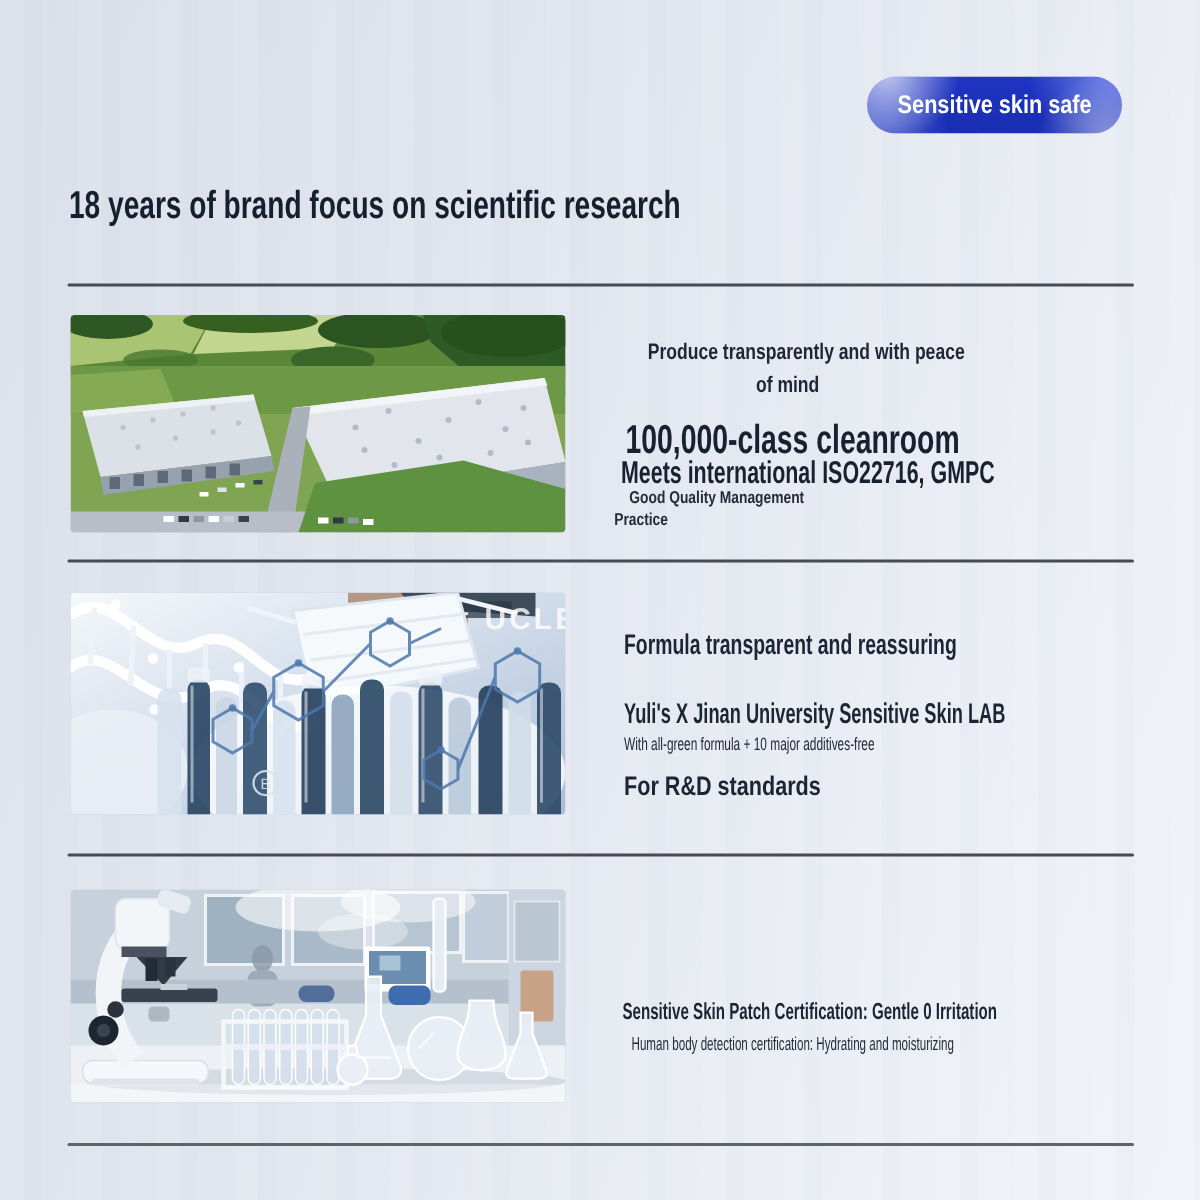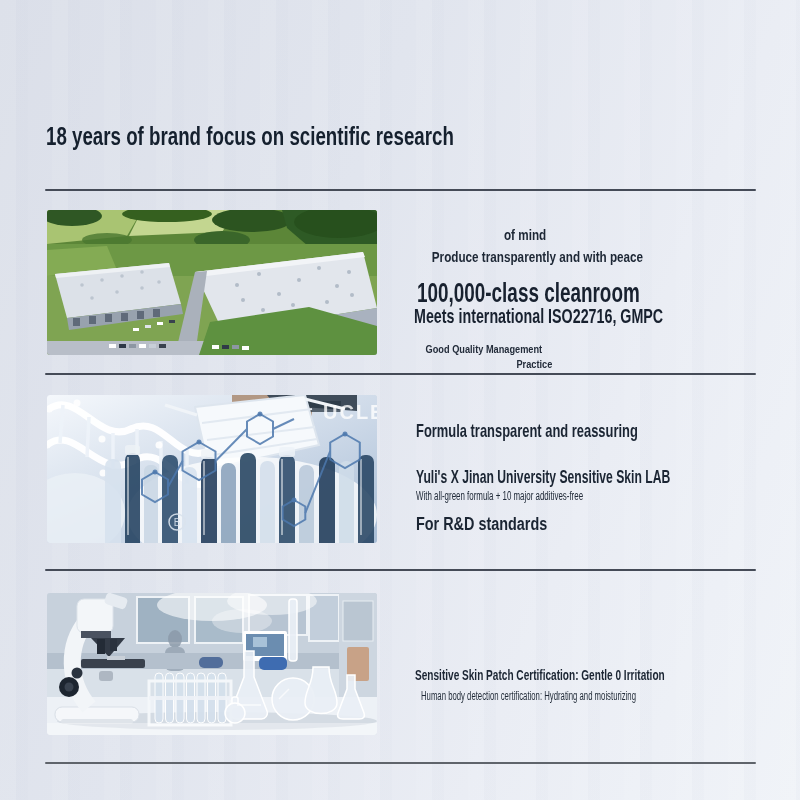--- a/index.html
+++ b/index.html
@@ -44,21 +44,21 @@
   .img{position:absolute;left:47px;width:330px;border-radius:3px;overflow:hidden;background:#cfd8e3;}
   .img svg{display:block;width:100%;height:100%;}
   #img1{top:210px;height:145px}
   #img2{top:395px;height:148px}
   #img3{top:593px;height:142px}
 
   .t{position:absolute;color:#1b2533;line-height:1.12;}
   #s1-intro{left:402px;top:224px;width:246px;text-align:center;font-size:15px;font-weight:bold;line-height:22px;color:#1d2735;}
   #s1-headline{left:417px;top:278px;font-size:27px;font-weight:bold;color:#18212f;text-align:right;}
   #s1-sub{left:414px;top:304px;font-size:21px;font-weight:bold;color:#18212f;}
-  #s1-note{left:405px;top:342px;width:152px;text-align:right;font-size:11.5px;font-weight:bold;line-height:15px;color:#232c3a;}
+  #s1-note{left:405px;top:325px;width:152px;text-align:left;font-size:11.5px;font-weight:bold;line-height:15px;color:#232c3a;}
 
   #s2-heading{left:416px;top:420px;font-size:19px;font-weight:bold;}
   #s2-line1{left:416px;top:466px;font-size:19px;font-weight:bold;}
   #s2-line2{left:416px;top:490px;font-size:12px;font-weight:normal;color:#202a38;}
   #s2-line3{left:416px;top:514px;font-size:18px;font-weight:bold;}
 
   #s3-heading{left:417px;top:613px;font-size:19px;font-weight:bold;}
   .tofu{
     display:inline-block;width:13px;height:16px;background:#161d28;color:#d6dae1;
     font-size:12px;line-height:16px;text-align:center;font-weight:bold;
@@ -66,20 +66,23 @@
   }
   #s3-line1{left:415px;top:666px;font-size:15.5px;font-weight:bold;}
   #s3-line2{left:421px;top:689px;font-size:12.5px;font-weight:normal;color:#1f2936;}
 </style>
 </head>
 <body>
 
 <div class="canvas">
 
 
+  <div id="badge" class="abs">
+    <span class="cx cx85 oc">Sensitive skin safe</span>
+  </div>
 
   <h2 id="subtitle" class="abs" style="margin:0;"><span class="cx cx72">18 years of brand focus on scientific research</span></h2>
 
   <div id="rule1" class="rule"></div>
 
   <div id="img1" class="img">
     <svg viewBox="0 0 330 145">
       <rect width="330" height="145" fill="#7fa452"></rect>
       <rect width="330" height="42" fill="#5c8638"></rect>
       <polygon points="0,0 95,0 80,26 0,34" fill="#a9c472"></polygon>
@@ -151,22 +154,22 @@
           <rect x="195" y="136" width="7" height="4" fill="#ffffff"></rect>
         <rect x="86" y="118" width="6" height="3" fill="#ffffff"></rect>
           <rect x="98" y="115" width="6" height="3" fill="#dfe4ea"></rect>
         <rect x="110" y="112" width="6" height="3" fill="#ffffff"></rect>
           <rect x="122" y="110" width="6" height="3" fill="#39424e"></rect>
       </g>
     </svg>
   </div>
 
   <div id="s1-intro" class="t">
+    <div><span class="cx cx78 oc">Produce transparently and with peace</span></div>
     <div><span class="cx cx78 oc">of mind</span></div>
-    <div><span class="cx cx78 oc">Produce transparently and with peace</span></div>
   </div>
   <div id="s1-headline" class="t"><span class="cx cx70">100,000-class cleanroom</span></div>
   <div id="s1-sub" class="t"><span class="cx cx68">Meets international ISO22716, GMPC</span></div>
   <div id="s1-note" class="t">
     <div><span class="cx cx80 oc">Good Quality Management</span></div>
     <div><span class="cx cx80 oc">Practice</span></div>
   </div>
 
   <div id="rule2" class="rule"></div>
 

